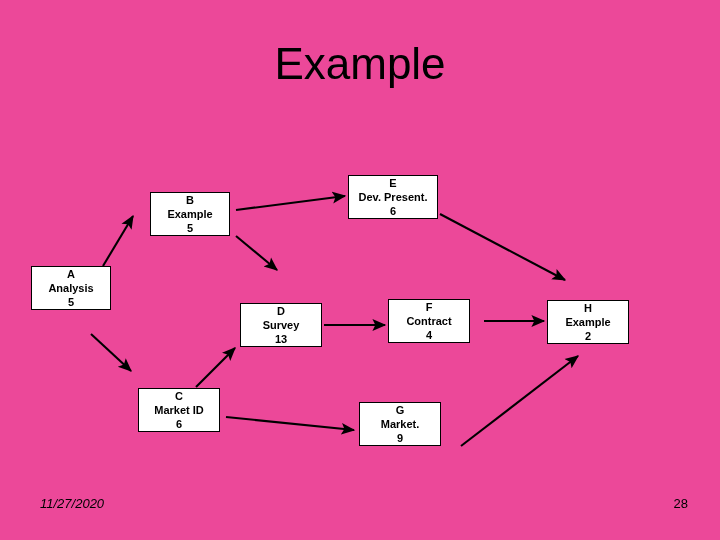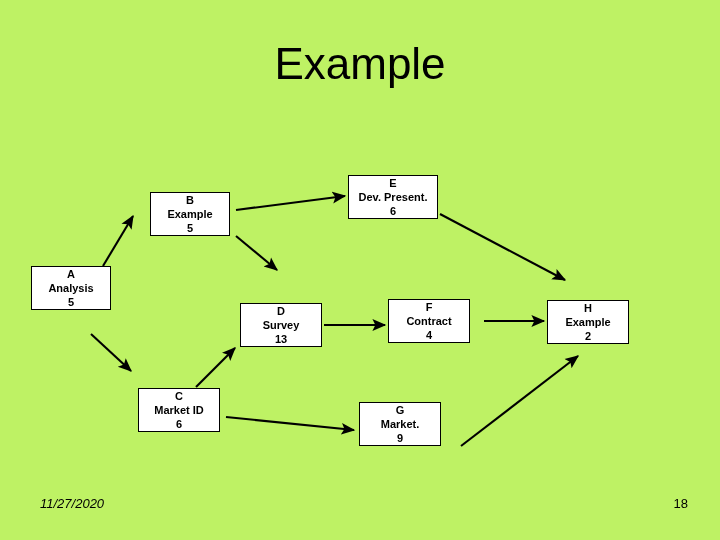--- a/index.html
+++ b/index.html
@@ -4,21 +4,21 @@
 <style>
   html, body {
     margin: 0;
     padding: 0;
     background: #ffffff;
   }
   #slide {
     position: relative;
     width: 720px;
     height: 540px;
-    background: #bef264;
+    background: #ec4899;
     overflow: hidden;
     font-family: "Liberation Sans", sans-serif;
   }
   #title {
     position: absolute;
     left: 0;
     top: 38px;
     width: 720px;
     text-align: center;
     font-size: 44px;
@@ -135,15 +135,15 @@
         <span>9</span>
       </div>
       <div class="node" style="left: 547px; top: 300px; width: 82px; height: 44px;">
         <span>H</span>
         <span>Example</span>
         <span>2</span>
       </div>
     </div>
 
   <div id="footer-date">11/27/2020</div>
-  <div id="footer-page">18</div>
+  <div id="footer-page">28</div>
 
 </div>
 
 </body></html>

